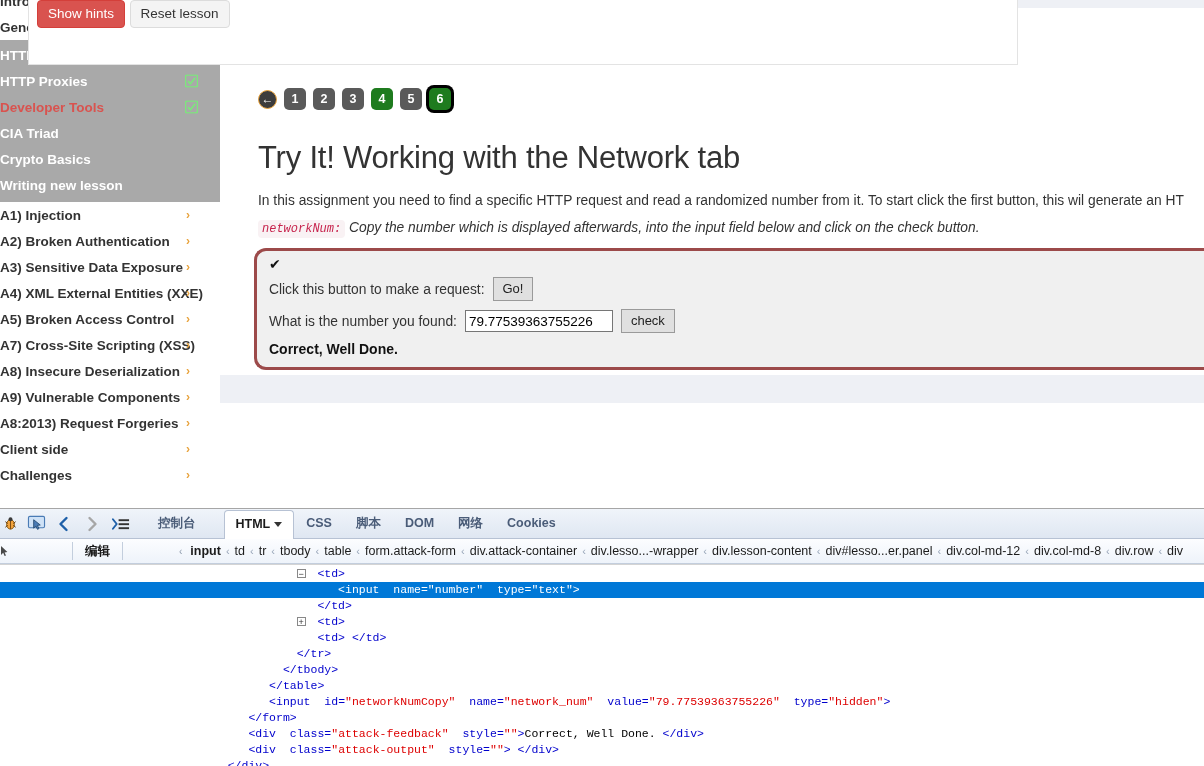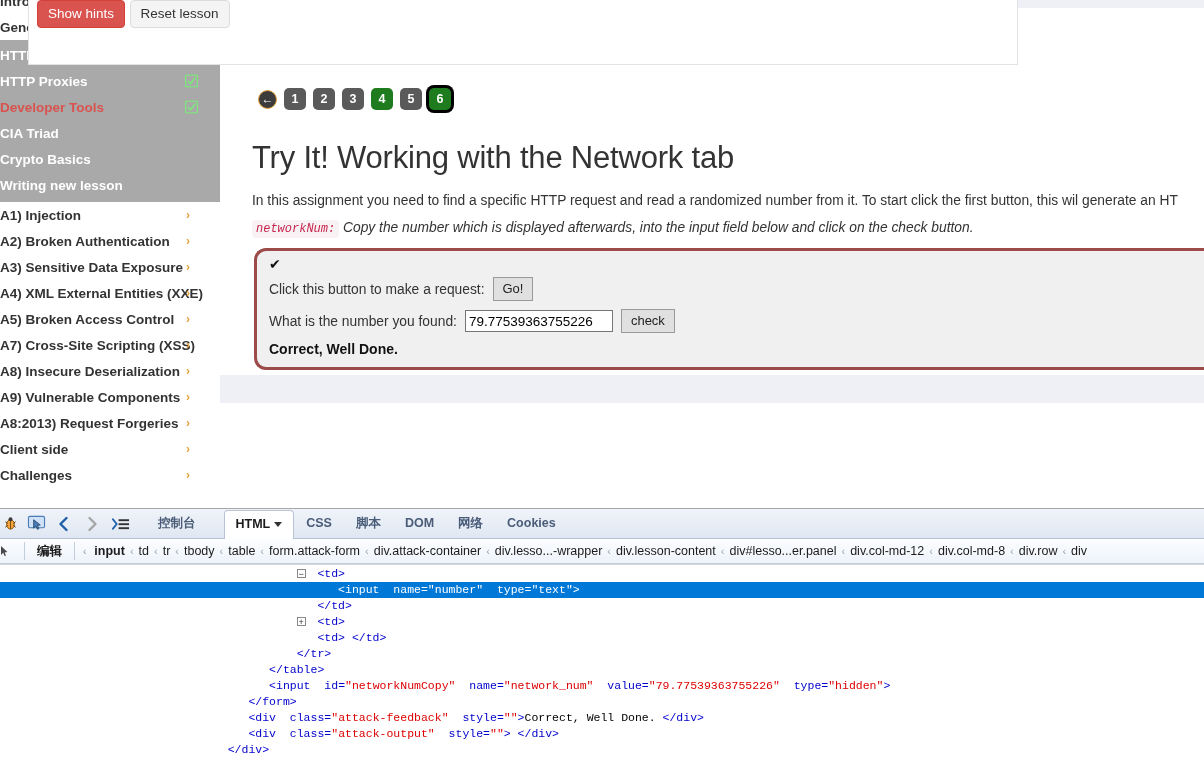--- a/index.html
+++ b/index.html
@@ -94,21 +94,21 @@
     width: 22px; height: 22px; border-radius: 5px;
     background: #5a5a5a; color: #ffffff;
     display: flex; align-items: center; justify-content: center;
     font-size: 12.5px; font-weight: bold;
     cursor: pointer;
   }
   .pg.solved { background: #1e7b1e; }
   .pg.current { box-shadow: 0 0 0 3px #000000; }
 
   
-  .lesson-body { position: absolute; left: 252px; top: 140px; width: 946px; }
+  .lesson-body { position: absolute; left: 258px; top: 140px; width: 946px; }
   h1.lesson-title {
     margin: 0 0 14px 0;
     font-size: 31px; font-weight: normal; color: #333333;
     font-family: "Liberation Sans", sans-serif;
     letter-spacing: -0.2px;
     white-space: nowrap;
   }
   p.lesson-desc {
     margin: 0; font-size: 13.8px; color: #333333; line-height: 1.55;
     white-space: nowrap;
@@ -200,21 +200,21 @@
     border-left: 4px solid transparent; border-right: 4px solid transparent;
     border-top: 5px solid #333;
   }
 
   .fb-breadcrumb {
     position: relative; height: 25px;
     background: linear-gradient(#fcfdff, #eef3fa);
     border-bottom: 1px solid #c3cedd;
     display: flex; align-items: center;
     font-size: 12.5px; color: #1b1b1b;
-    overflow: hidden; white-space: nowrap;
+    overflow: hidden; white-space: nowrap; gap: 48px;
   }
   .bc-edit {
     font-weight: bold; font-size: 12.5px; color: #1b1b1b;
     padding: 0 12px; margin-left: 14px;
     border-left: 1px solid #c3cedd; border-right: 1px solid #c3cedd;
     height: 18px; line-height: 18px;
     cursor: pointer;
   }
   .bc-list { display: flex; align-items: center; padding-left: 6px; }
   .bc-sep { color: #9aa7ba; margin: 0 5px; font-size: 11px; }
@@ -507,20 +507,21 @@
     </div>
 
     <div class="fb-html" id="html-panel">
       <div class="scroll-sep"></div>
     <div class="code-line" style="padding-left: 317.4px;"><span class="twisty" style="left: 296.7px;">−</span><span class="tag">&lt;td&gt;</span></div>
         <div class="code-line sel-line" style="padding-left: 338.1px; width: 1204px; margin-left: 0px;"><span class="tag">&lt;input</span><span>  </span><span class="attr-name">name=</span><span class="attr-val">"number"</span><span>  </span><span class="attr-name">type=</span><span class="attr-val">"text"</span><span class="tag">&gt;</span></div>
         <div class="code-line" style="padding-left: 317.4px;"><span class="tag">&lt;/td&gt;</span></div>
         <div class="code-line" style="padding-left: 317.4px;"><span class="twisty" style="left: 296.7px;">+</span><span class="tag">&lt;td&gt;</span></div>
         <div class="code-line" style="padding-left: 317.4px;"><span class="tag">&lt;td&gt; &lt;/td&gt;</span></div>
         <div class="code-line" style="padding-left: 296.7px;"><span class="tag">&lt;/tr&gt;</span></div>
+        <div class="code-line" style="padding-left: 282.9px;"><span class="tag">&lt;/tbody&gt;</span></div>
         <div class="code-line" style="padding-left: 269.1px;"><span class="tag">&lt;/table&gt;</span></div>
         <div class="code-line" style="padding-left: 269.1px;"><span class="tag">&lt;input</span><span>  </span><span class="attr-name">id=</span><span class="attr-val">"networkNumCopy"</span><span>  </span><span class="attr-name">name=</span><span class="attr-val">"network_num"</span><span>  </span><span class="attr-name">value=</span><span class="attr-val">"79.77539363755226"</span><span>  </span><span class="attr-name">type=</span><span class="attr-val">"hidden"</span><span class="tag">&gt;</span></div>
         <div class="code-line" style="padding-left: 248.4px;"><span class="tag">&lt;/form&gt;</span></div>
         <div class="code-line" style="padding-left: 248.4px;"><span class="tag">&lt;div</span><span>  </span><span class="attr-name">class=</span><span class="attr-val">"attack-feedback"</span><span>  </span><span class="attr-name">style=</span><span class="attr-val">""</span><span class="tag">&gt;</span><span class="txt">Correct, Well Done.</span><span class="tag"> &lt;/div&gt;</span></div>
         <div class="code-line" style="padding-left: 248.4px;"><span class="tag">&lt;div</span><span>  </span><span class="attr-name">class=</span><span class="attr-val">"attack-output"</span><span>  </span><span class="attr-name">style=</span><span class="attr-val">""</span><span class="tag">&gt; &lt;/div&gt;</span></div>
         <div class="code-line" style="padding-left: 227.7px;"><span class="tag">&lt;/div&gt;</span></div>
       </div>
   </div>
 
 </div>

